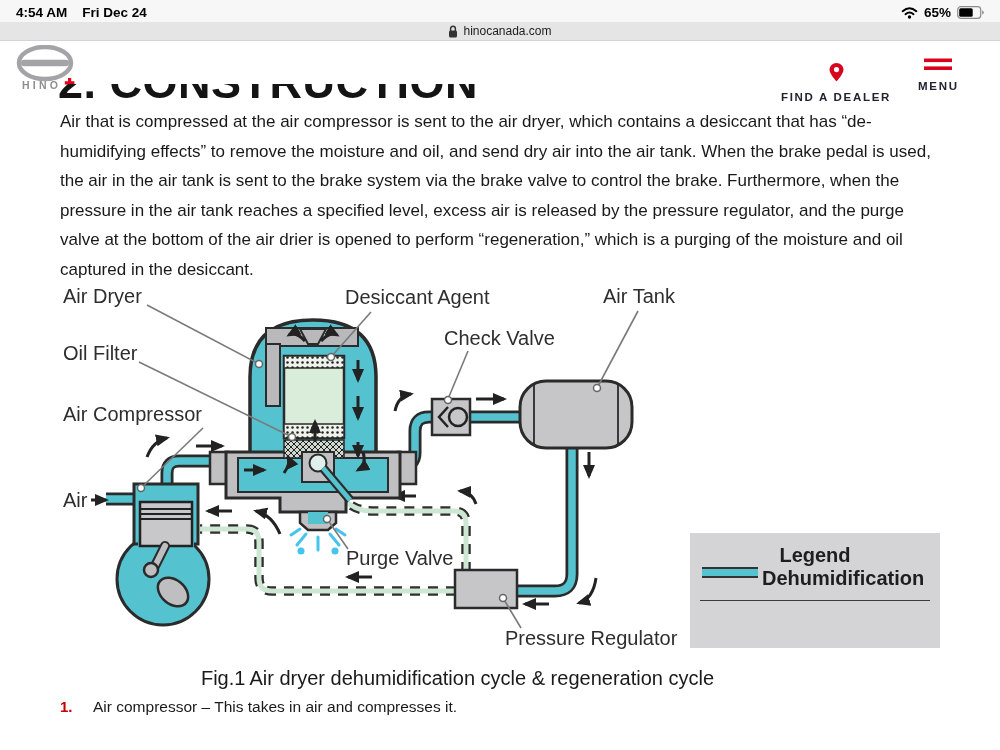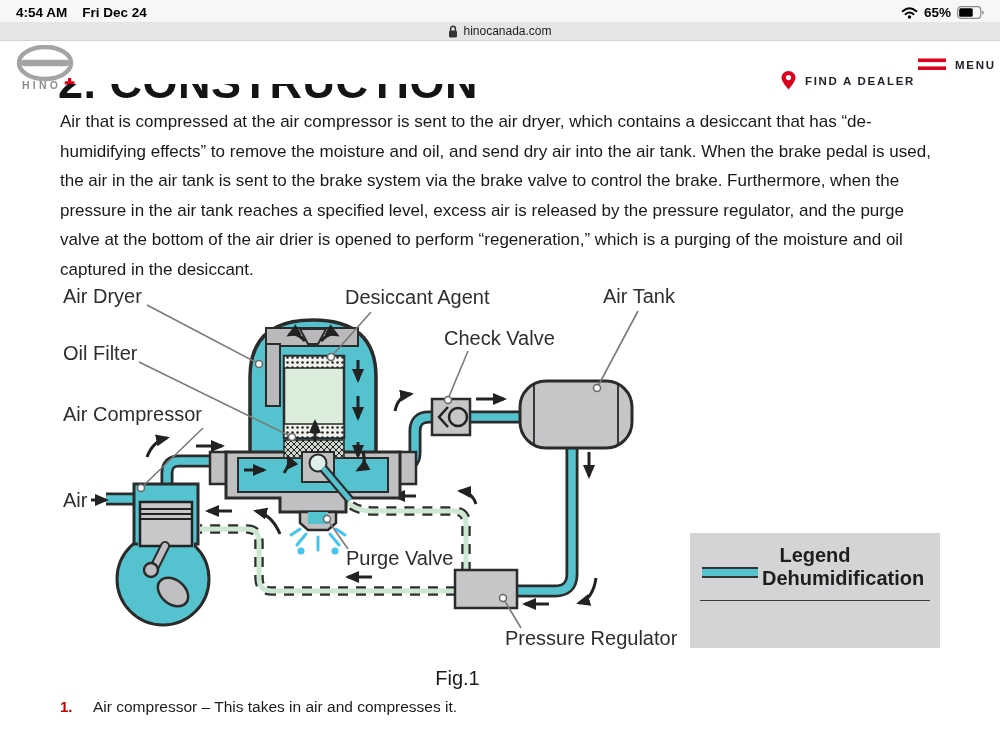--- a/index.html
+++ b/index.html
@@ -20,22 +20,22 @@
   .urlbar {
     position: absolute; top: 22px; left: 0; right: 0; height: 19px; background: #e5e5e5;
     border-bottom: 1px solid #d3d3d5; display: flex; justify-content: center;
     align-items: center; gap: 5px; font-size: 12px; color: #1c1c1e;
   }
   
   .siteheader { position: absolute; top: 42px; left: 0; right: 0; height: 42px; background: #fff; }
   .logo { position: absolute; top: 45px; left: 14px; }
   .nav-item { position: absolute; display: flex; align-items: center; gap: 9px;
     font-size: 11.5px; font-weight: 700; letter-spacing: 1.7px; color: #22222e; cursor: pointer; }
-  .find-dealer { top: 71px; left: 781px; }
-  .menu-btn { top: 58px; left: 918px; }
+  .find-dealer { top: 63px; left: 781px; flex-direction: column; }
+  .menu-btn { top: 58px; left: 918px; flex-direction: column; }
   
   .heading-clip { position: absolute; top: 84px; left: 58px; width: 540px; height: 17px; overflow: hidden; }
   .heading-clip h1 { margin: -24px 0 0 0; font-size: 45px; line-height: 45px; font-weight: 700;
     letter-spacing: 0.5px; color: #141414; white-space: nowrap; }
   .body-text { position: absolute; top: 107px; left: 60px; width: 884px; margin: 0;
     font-size: 17px; line-height: 29.6px; color: #191919; }
   
   .diagram { position: absolute; top: 283px; left: 0; width: 1000px; height: 375px; }
   .diagram svg { position: absolute; top: 0; left: 0; }
   .po { fill: none; stroke: #2b2b2b; stroke-width: 13; }
@@ -278,20 +278,21 @@
       <div class="legend-row">
         <span class="sample-solid"></span>
         <span>Dehumidification</span>
       </div>
       <hr class="legend-divider">
     </div>
   </div>
 
   <div class="fig-caption">
     <span>Fig.1</span>
+    <span>Air dryer dehumidification cycle &amp; regeneration cycle</span>
   </div>
 
   <div class="list-row">
     <span class="list-num">1.</span>
     <span>Air compressor – This takes in air and compresses it.</span>
   </div>
 
 </div>
 
 </body></html>

